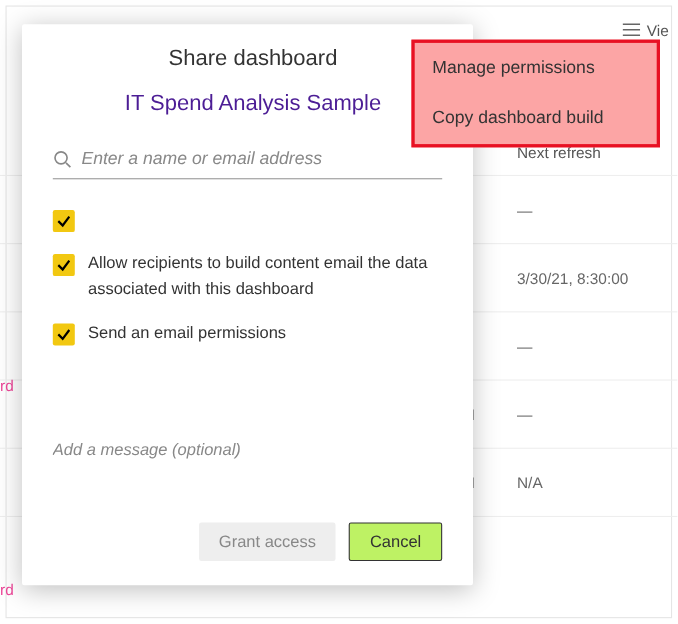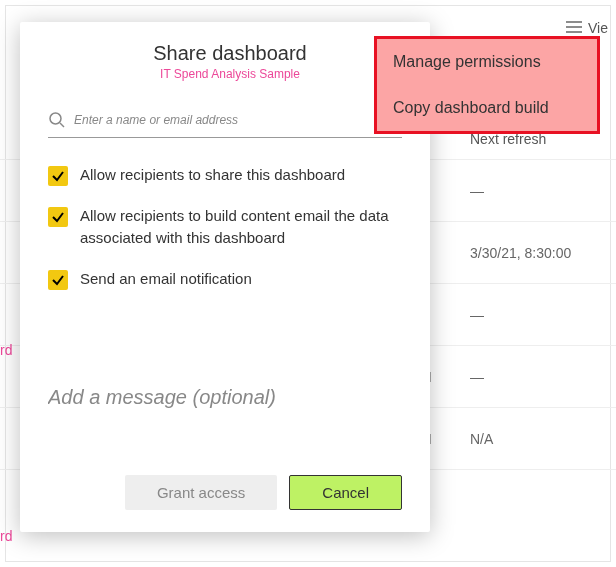--- a/index.html
+++ b/index.html
@@ -92,23 +92,23 @@
       flex: 1;
       text-align: center;
       padding-left: 40px;
     }
     .share-title {
       font-size: 20px;
       font-weight: 400;
       color: #333;
     }
     .share-subtitle {
-      font-size: 12px;
-      color: #ec4899;
-      margin-top: 2px;
+      font-size: 20px;
+      color: #4c1d95;
+      margin-top: 18px;
     }
     .more-btn {
       width: 30px;
       height: 30px;
       display: flex;
       align-items: center;
       justify-content: center;
       cursor: pointer;
       color: #666;
       font-size: 16px;
@@ -125,21 +125,21 @@
       margin-bottom: 26px;
     }
     .search-icon {
       color: #888;
       margin-right: 8px;
       display: flex;
     }
     .search-input {
       border: none;
       outline: none;
-      font-size: 12px;
+      font-size: 16px;
       color: #333;
       flex: 1;
       font-family: inherit;
       font-style: italic;
     }
     .search-input::placeholder { color: #888; font-style: italic;}
     
     
     .check-row {
       display: flex;
@@ -162,40 +162,40 @@
     .checkbox svg { width: 14px; height: 14px; }
     .check-label {
       font-size: 15px;
       color: #333;
       line-height: 1.5;
     }
     
     
     .message-input {
       margin-top: 12px;
-      font-size: 20px;
+      font-size: 15px;
       color: #c2410c;
       font-style: italic;
       flex: 1;
       border: none;
       outline: none;
       font-family: inherit;
       width: 100%;
     }
     .message-input::placeholder { color: #888; font-style: italic;}
     
     
     .footer {
       display: flex;
       justify-content: flex-end;
       gap: 12px;
       margin-top: auto;
     }
     .btn {
-      padding: 8px 32px;
+      padding: 8px 18px;
       font-size: 15px;
       font-family: inherit;
       cursor: pointer;
       border-radius: 2px;
     }
     .btn-primary {
       background: #eee;
       color: #888;
       border: none;
     }
@@ -293,39 +293,38 @@
     </span>
     <input class="search-input" type="text" placeholder="Enter a name or email address" style="">
   </div>
 
   <div class="check-row">
     <div class="checkbox">
       <svg viewBox="0 0 14 14">
           <polyline points="2,7 6,11 12,3" fill="none" stroke="#000" stroke-width="2"></polyline>
         </svg>
     </div>
-    <div class="check-label">Allow recipients to share this dashboard</div>
   </div>
 
   <div class="check-row">
     <div class="checkbox">
       <svg viewBox="0 0 14 14">
           <polyline points="2,7 6,11 12,3" fill="none" stroke="#000" stroke-width="2"></polyline>
         </svg>
     </div>
     <div class="check-label">Allow recipients to build content email the data associated with this dashboard</div>
   </div>
 
   <div class="check-row">
     <div class="checkbox">
       <svg viewBox="0 0 14 14">
           <polyline points="2,7 6,11 12,3" fill="none" stroke="#000" stroke-width="2"></polyline>
         </svg>
     </div>
-    <div class="check-label">Send an email notification</div>
+    <div class="check-label">Send an email permissions</div>
   </div>
 
   <input class="message-input" type="text" placeholder="Add a message (optional)" style="">
 
   <div class="footer">
     <button class="btn btn-primary">Grant access</button>
     <button class="btn btn-secondary">Cancel</button>
   </div>
 </div>
 

